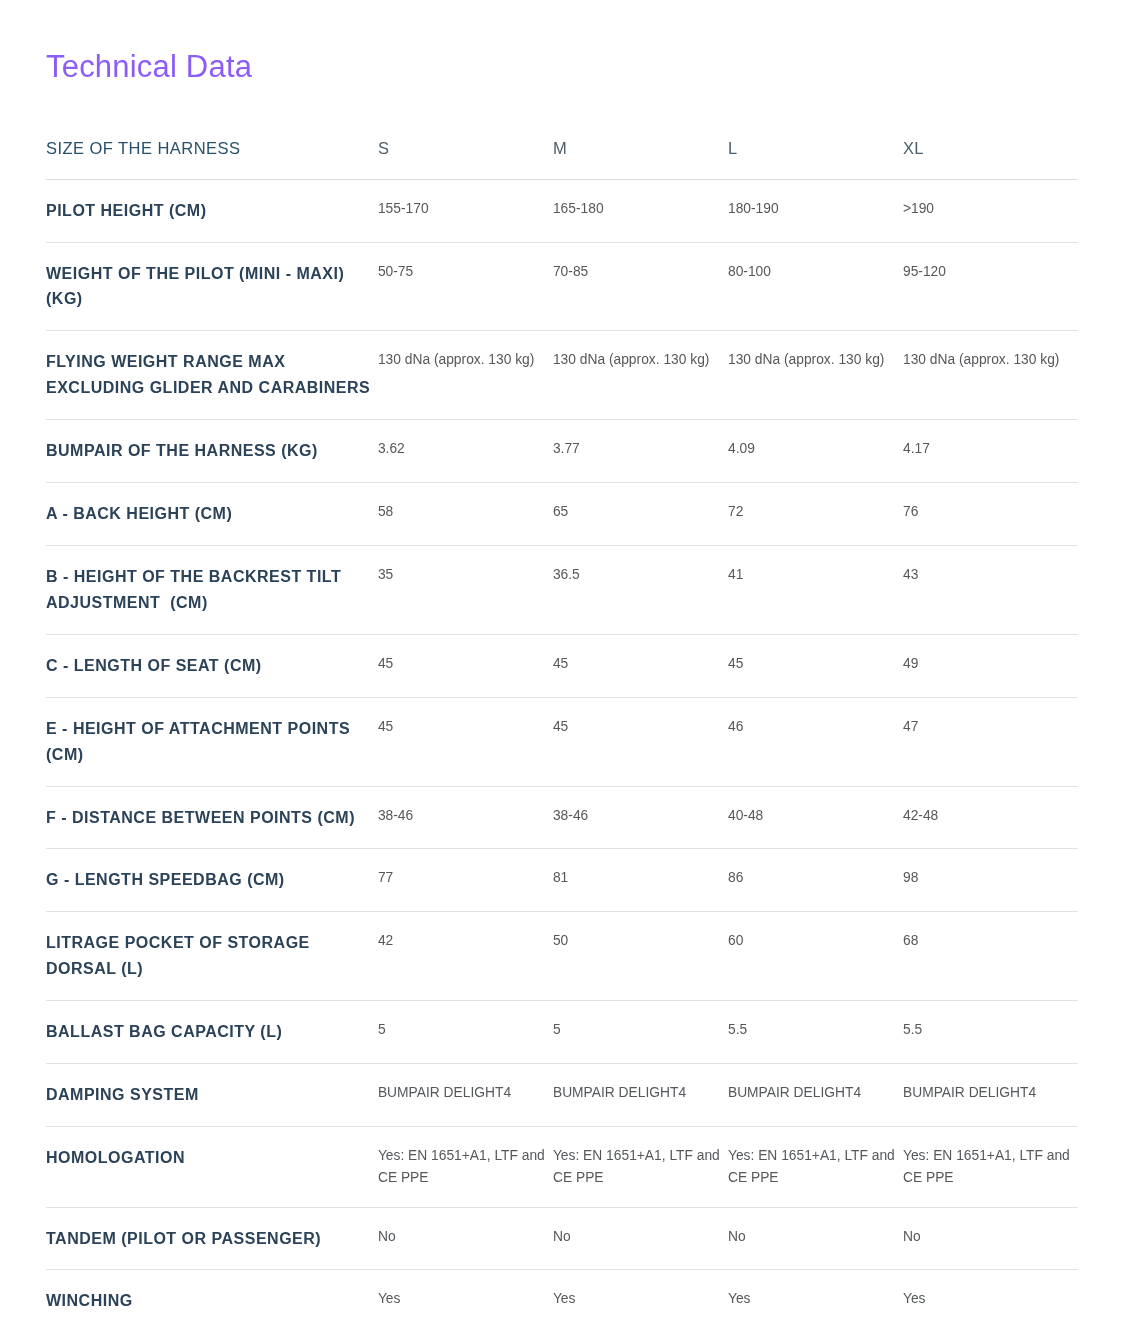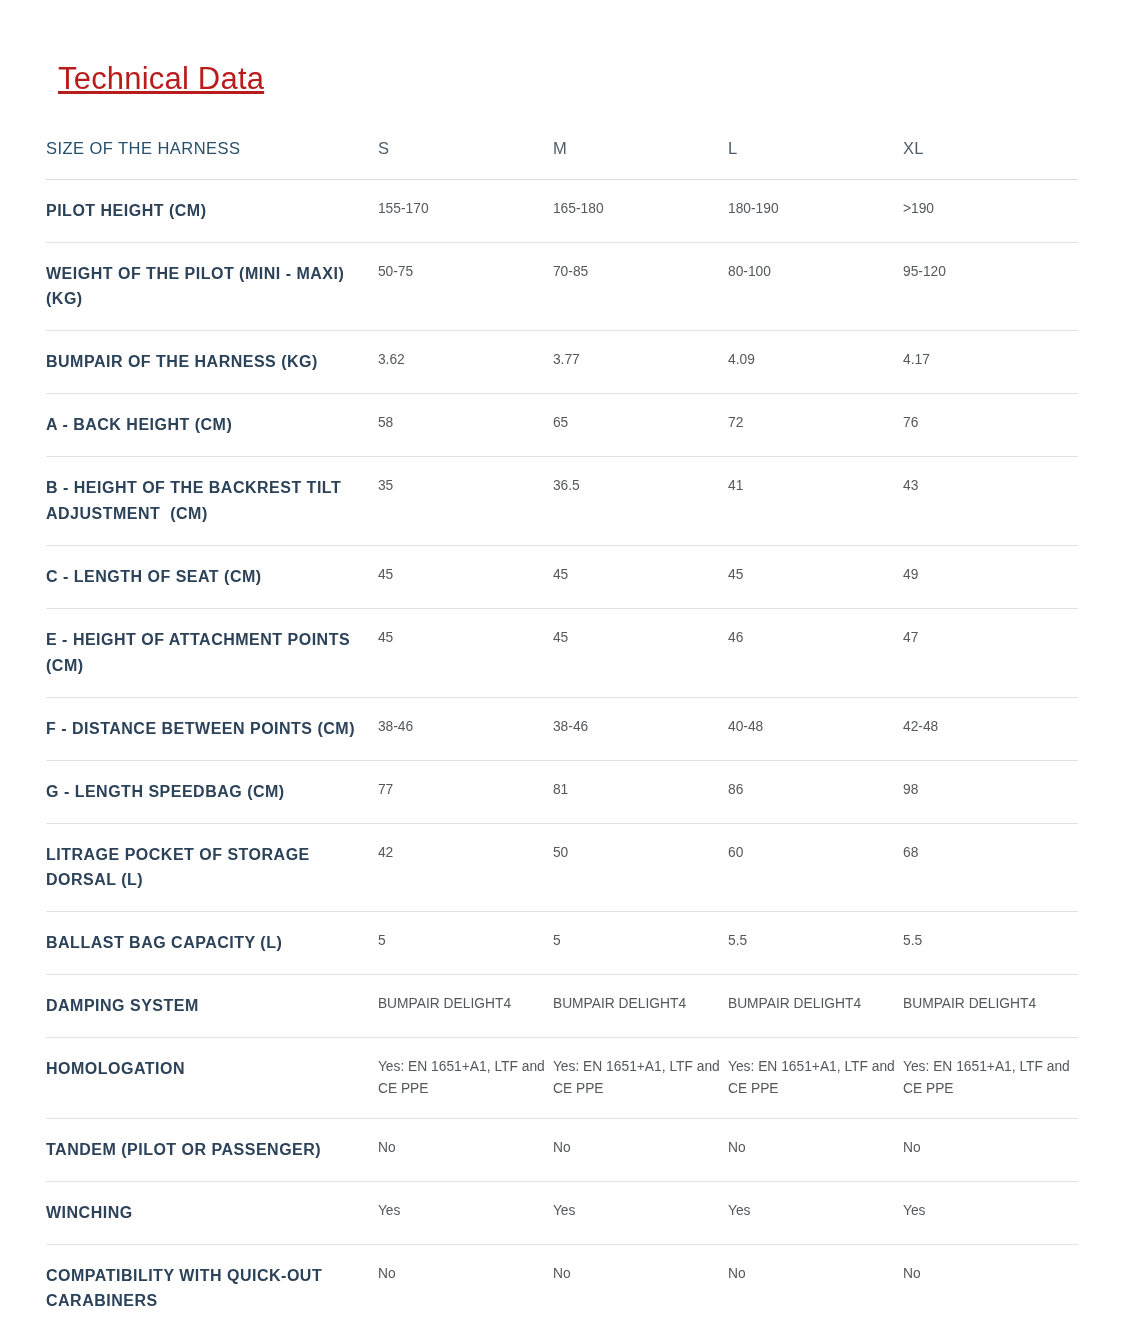--- a/index.html
+++ b/index.html
@@ -24,24 +24,23 @@
     padding: 0;
   }
 
   .page-title {
     position: absolute;
     left: 46px;
     top: 48px;
     font-size: 31px;
     font-weight: 400;
     letter-spacing: 0.2px;
-    color: #b91c1c;
+    color: #8b5cf6;
     line-height: 1.2;
-    margin: 12px;
-    text-decoration: underline;
+    margin: 0;
   }
 
   .spec-table {
     position: absolute;
     left: 46px;
     top: 138px;
     width: 1032px;
     border-collapse: collapse;
     table-layout: fixed;
   }
@@ -137,20 +136,27 @@
           <td class="row-value">&gt;190</td>
         </tr>
         <tr>
           <td class="row-label">WEIGHT OF THE PILOT (MINI - MAXI) (KG)</td>
           <td class="row-value">50-75</td>
           <td class="row-value">70-85</td>
           <td class="row-value">80-100</td>
           <td class="row-value">95-120</td>
         </tr>
         <tr>
+          <td class="row-label">FLYING WEIGHT RANGE MAX EXCLUDING GLIDER AND CARABINERS</td>
+          <td class="row-value">130 dNa (approx. 130 kg)</td>
+          <td class="row-value">130 dNa (approx. 130 kg)</td>
+          <td class="row-value">130 dNa (approx. 130 kg)</td>
+          <td class="row-value">130 dNa (approx. 130 kg)</td>
+        </tr>
+        <tr>
           <td class="row-label">BUMPAIR OF THE HARNESS (KG)</td>
           <td class="row-value">3.62</td>
           <td class="row-value">3.77</td>
           <td class="row-value">4.09</td>
           <td class="row-value">4.17</td>
         </tr>
         <tr>
           <td class="row-label">A - BACK HEIGHT (CM)</td>
           <td class="row-value">58</td>
           <td class="row-value">65</td>

